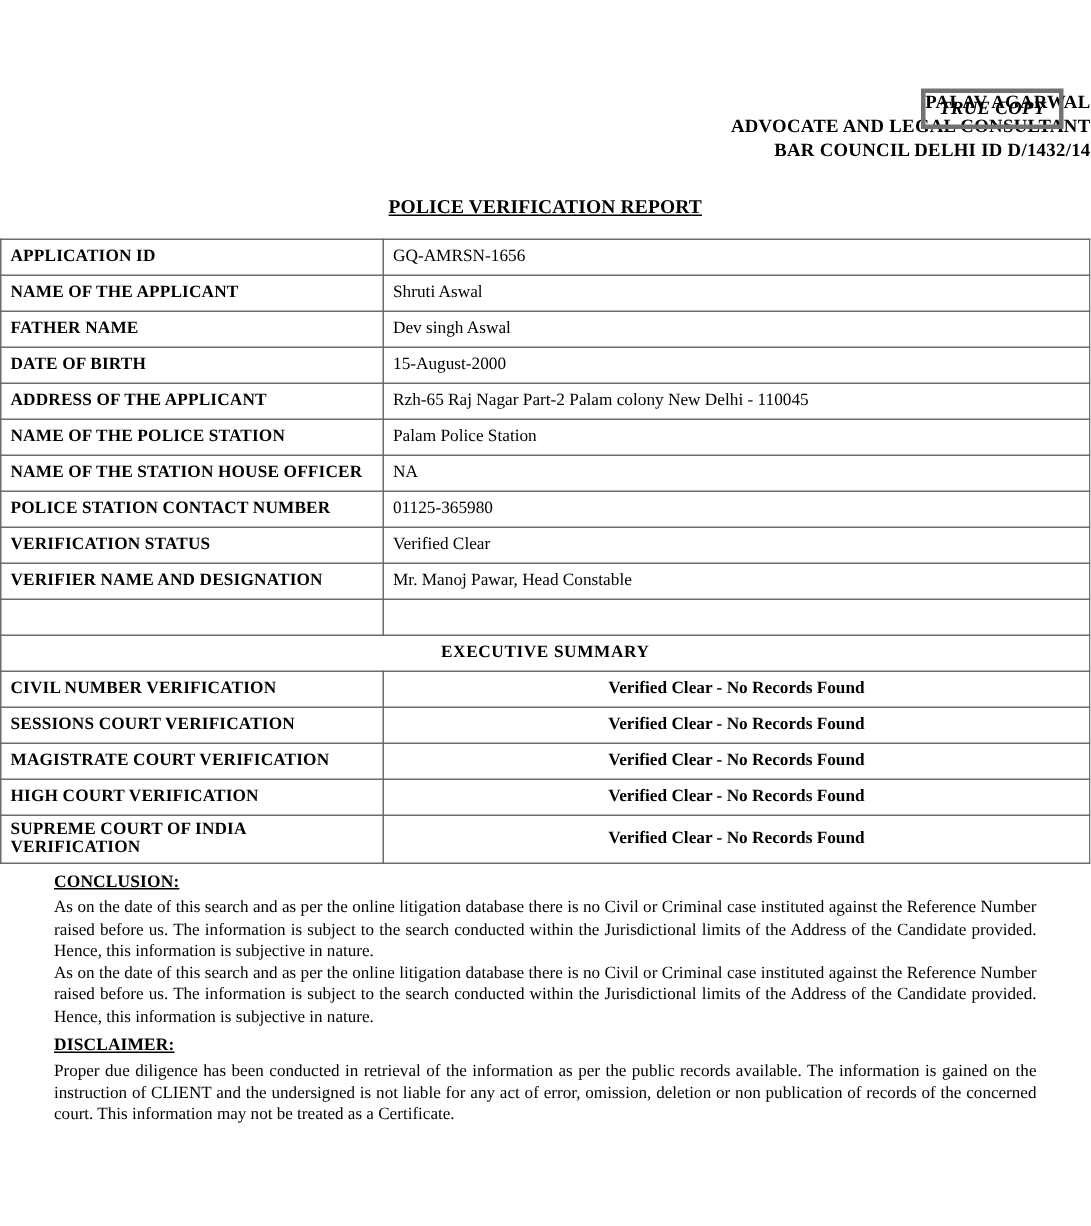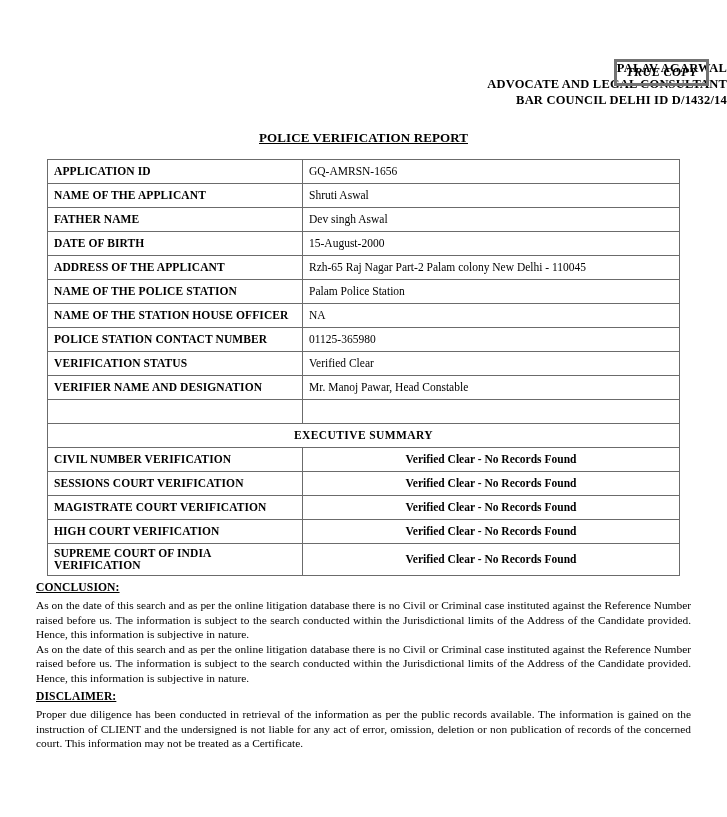--- a/index.html
+++ b/index.html
@@ -47,21 +47,21 @@
   .report-title {
     text-align: center;
     margin-top: 22px;
     font-weight: bold;
     font-size: 13px;
     text-decoration: underline;
     letter-spacing: 0.1px;
   }
   table.main {
     border-collapse: collapse;
-    width: 633px;
+    width: 727px;
     margin: 13px auto 0 auto;
     table-layout: fixed;
   }
   table.main td {
     border: 1px solid #6b6b6b;
     padding: 3px 6px 4px 6px;
     font-size: 11.5px;
     vertical-align: middle;
     height: 16px;
   }

